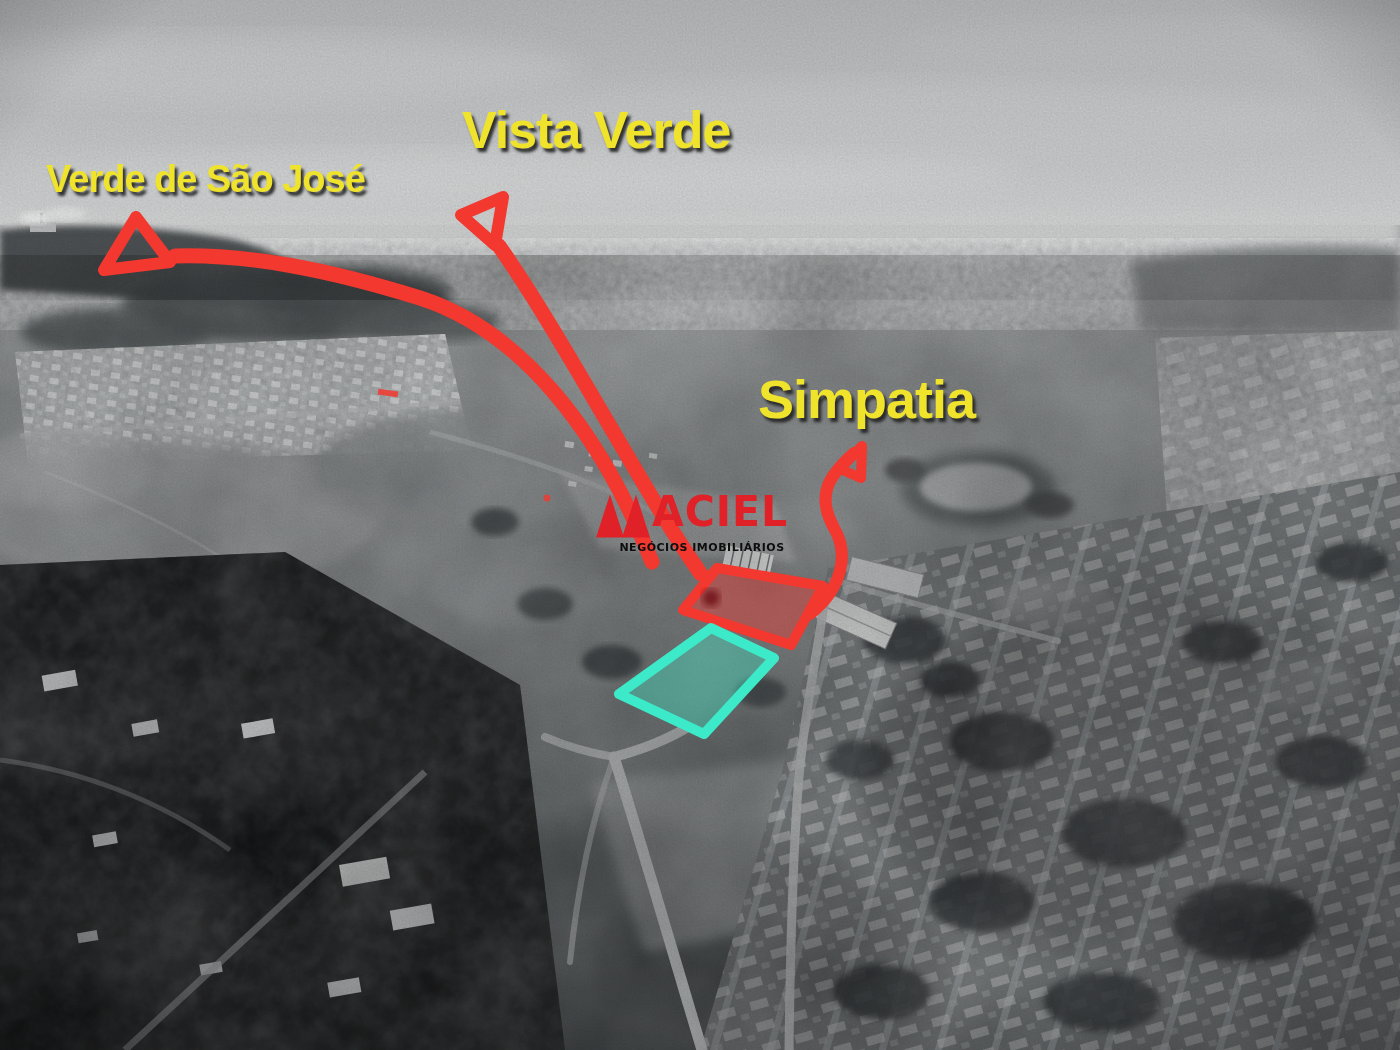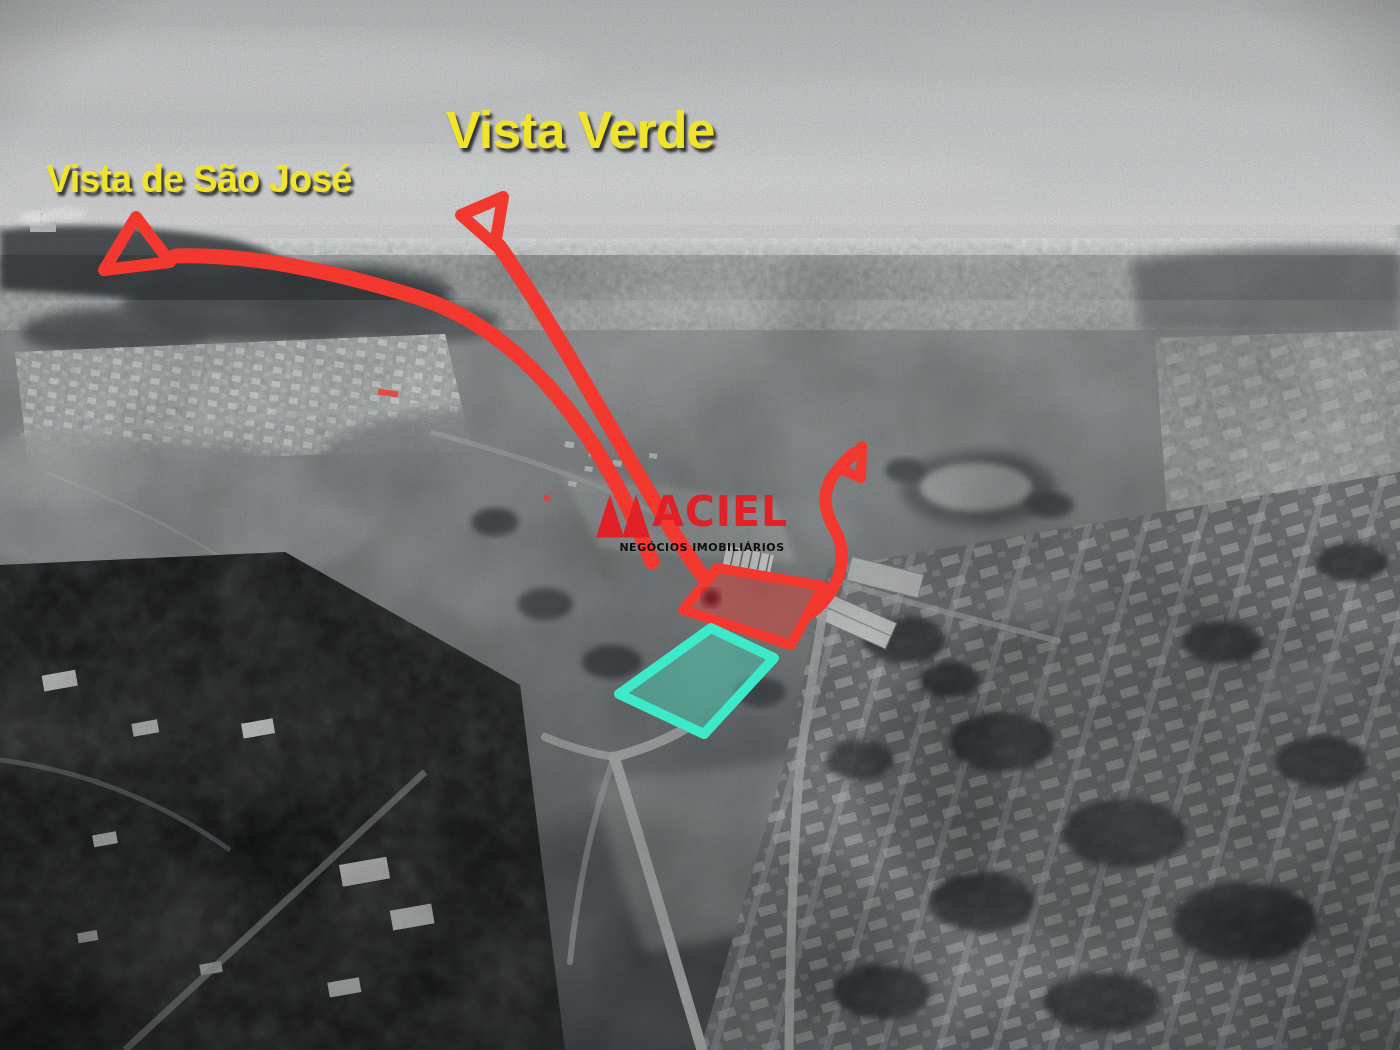--- a/index.html
+++ b/index.html
@@ -14,21 +14,21 @@
   .plot-cyan{fill:var(--highlight-cyan,#3ce9c9);fill-opacity:.38;stroke:var(--highlight-cyan,#3ce9c9);
     stroke-width:10;stroke-linejoin:round;}
   .red-line{fill:none;stroke:var(--annotation-red,#f2382f);stroke-linecap:round;stroke-linejoin:round;}
   .red-fill{fill:var(--annotation-red,#f2382f);stroke:none;}
   
   .label{
     position:absolute;color:var(--label-yellow,#f0e32b);font-weight:bold;white-space:nowrap;
     text-shadow:3px 4px 3px rgba(35,35,35,.92);letter-spacing:-1px;line-height:1;
   }
   .label-campos{left:46px;top:160px;font-size:38px;}
-  .label-vista{left:446px;top:104px;font-size:52px;}
+  .label-vista{left:462px;top:104px;font-size:52px;}
   .label-simpatia{left:758px;top:372px;font-size:54px;}
   
   .logo{position:absolute;left:596px;top:494px;width:212px;}
   .logo-row{display:flex;align-items:flex-start;gap:2px;}
   .logo-m{flex:0 0 auto;}
   .logo-m path{fill:var(--logo-red,#e02128);}
   .logo-text{
     font-family:"DejaVu Sans",sans-serif;font-weight:bold;font-size:41px;line-height:.92;
     color:var(--logo-red,#e02128);letter-spacing:1px;transform:scaleY(1.04);transform-origin:bottom left;
   }
@@ -277,21 +277,22 @@
       <path class="red-line" stroke-width="15" d="M701 574 C 648 500 565 340 499 246"></path>
       <path class="red-line" stroke-width="12" d="M503 197 L461 215 L495 245 Z"></path>
       <path class="red-line" stroke-width="12" d="M810 614 C 843 588 849 553 834 528 C 824 510 822 492 833 476 C 840 466 847 459 854 453"></path>
       <path class="red-line" stroke-width="10" d="M862 446 L840 469 L861 478 Z"></path>
       <rect class="red-fill" x="378" y="390" width="20" height="6" transform="rotate(8 388 393)" opacity=".85"></rect>
       <circle class="red-fill" cx="547" cy="498" r="3.5" opacity=".8"></circle>
     </g>
   </svg>
 
   <div class="label label-vista">Vista Verde</div>
-  <div class="label label-campos">Vista de São José</div>
+  <div class="label label-campos">Verde de São José</div>
+  <div class="label label-simpatia">Simpatia</div>
 
   <div class="logo" aria-label="MACIEL">
     <div class="logo-row">
       <svg class="logo-m" width="54" height="44" viewBox="0 0 58 46" aria-hidden="true">
         <path d="M0 46 L15 0 L30 46 Z M28 46 L43 0 L58 46 Z"></path>
       </svg>
       <span class="logo-text">ACIEL</span>
     </div>
     <div class="logo-tagline">NEGÓCIOS IMOBILIÁRIOS</div>
   </div>

